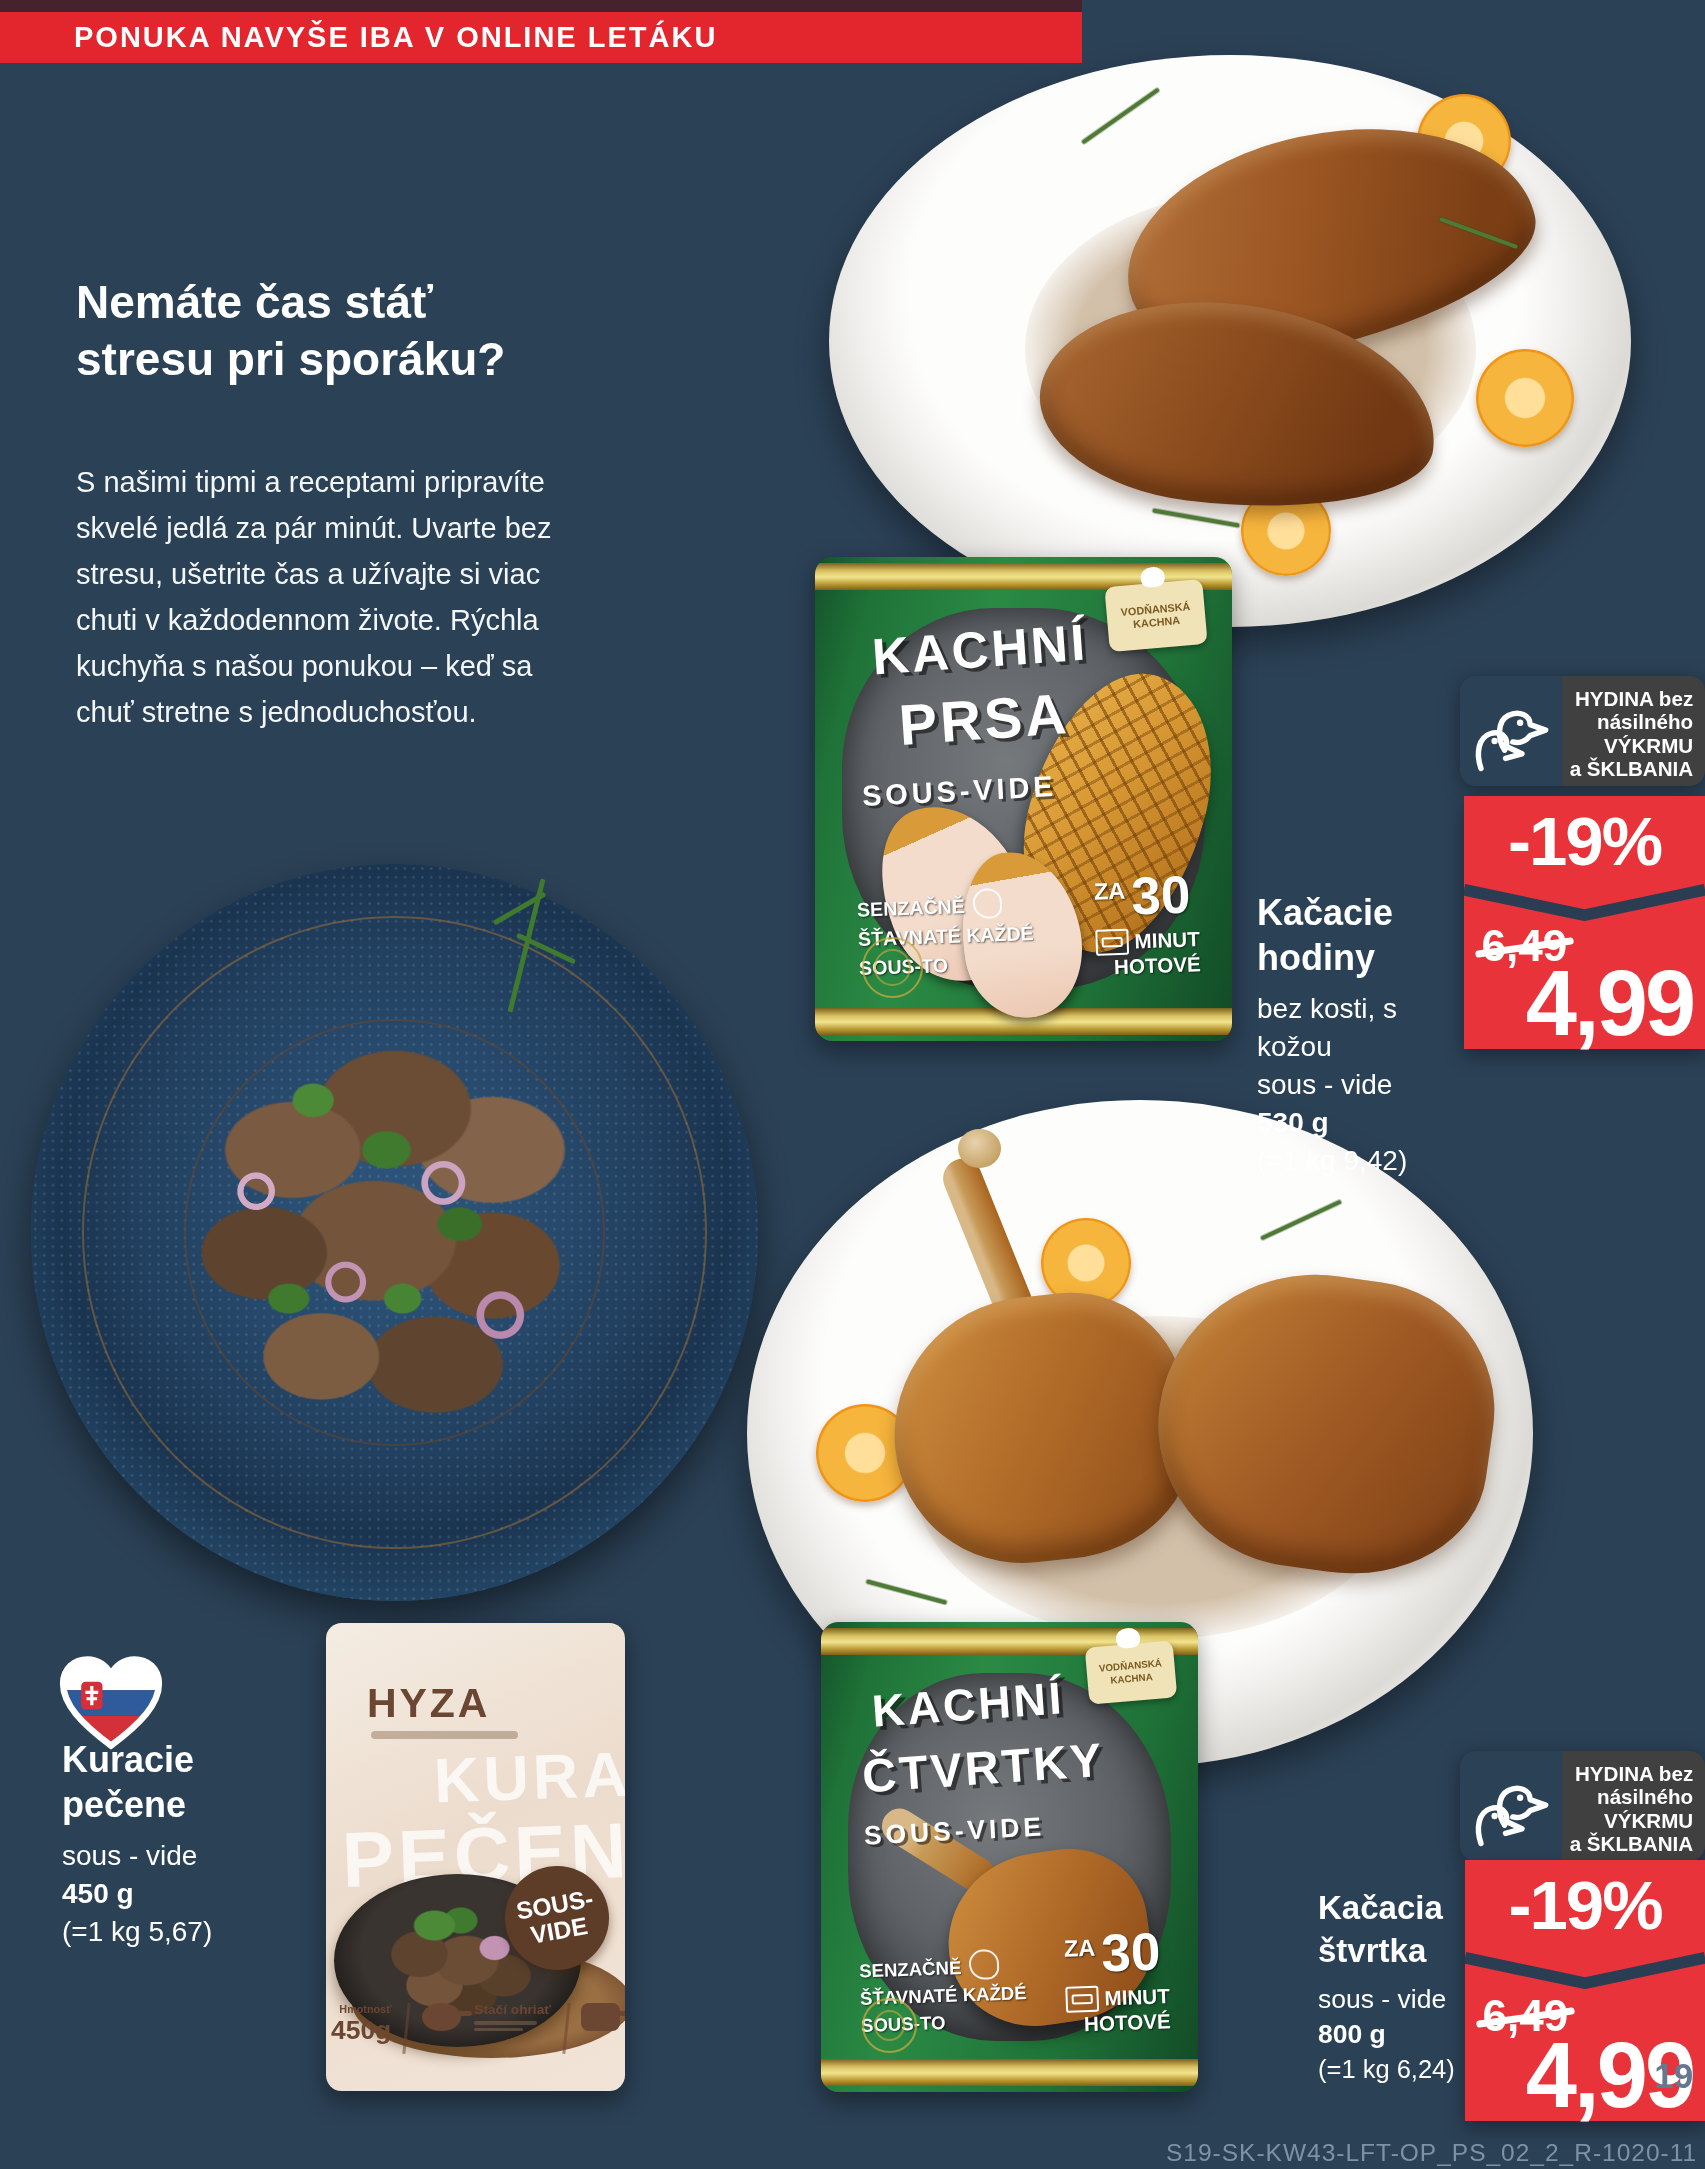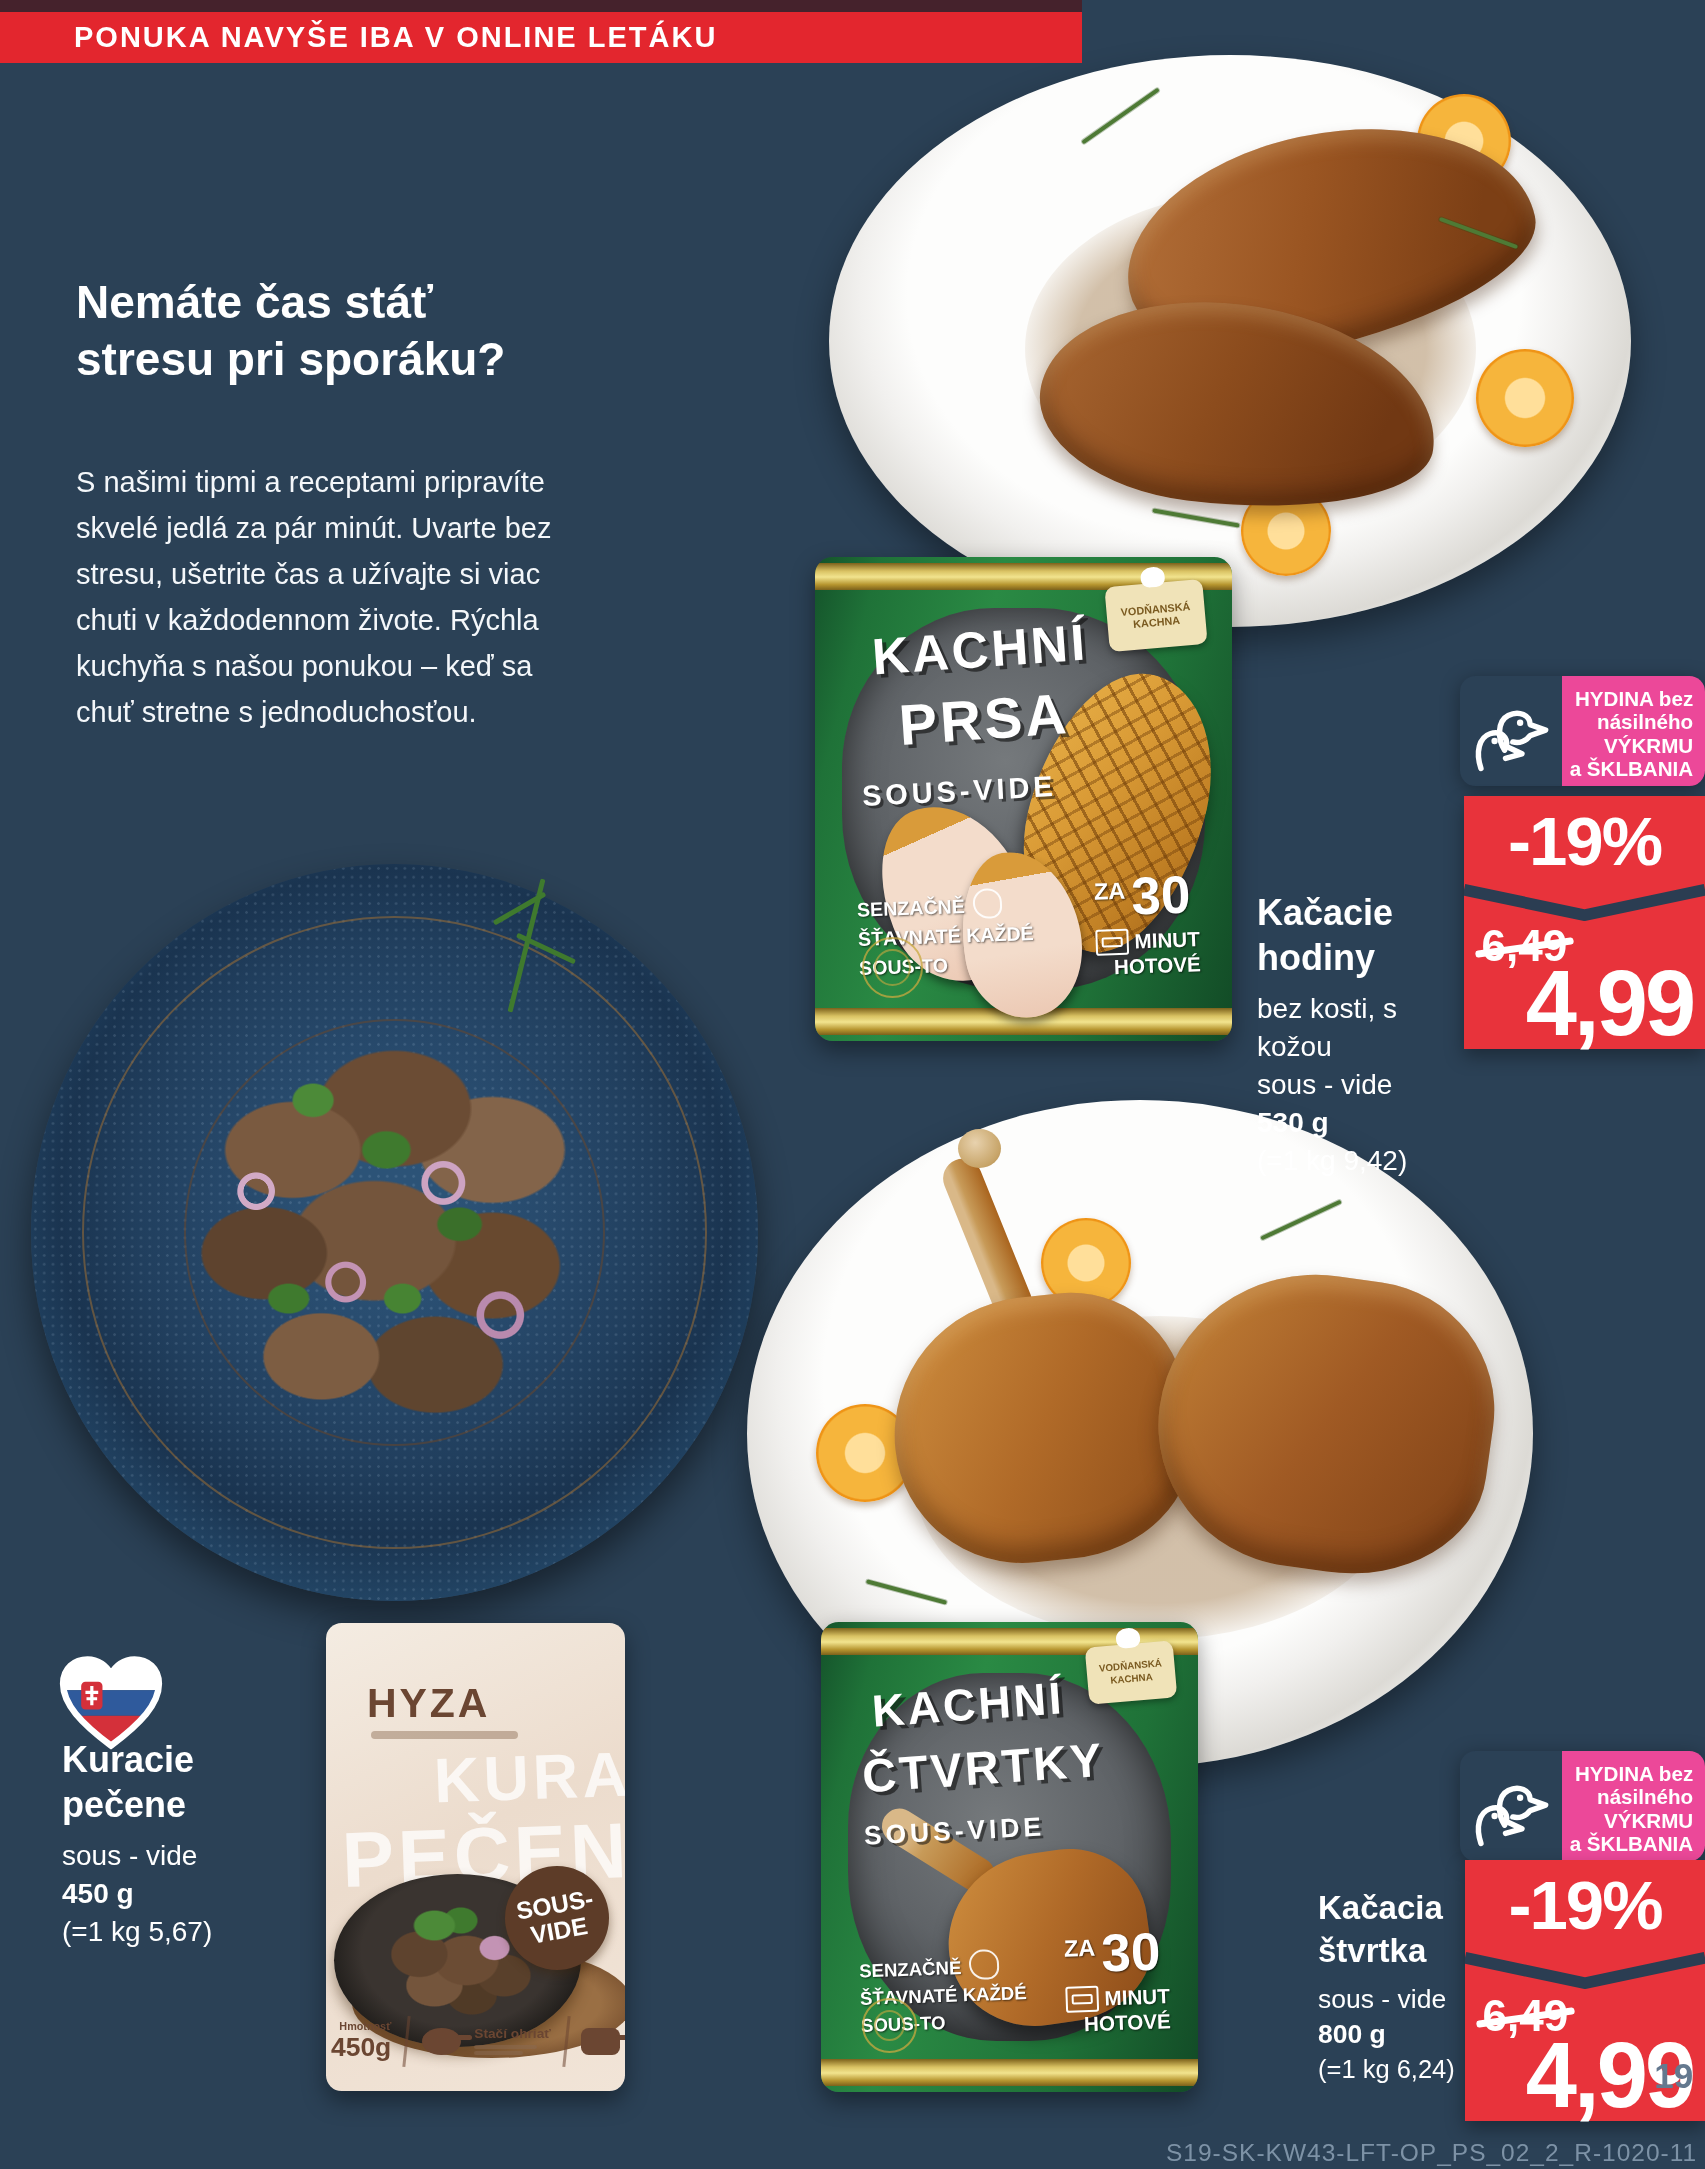--- a/index.html
+++ b/index.html
@@ -126,21 +126,21 @@
     radial-gradient(17.6px 13.7px at 52% 18%,#3f7a2e 0 90%,transparent 100%),
     radial-gradient(15.7px 12.7px at 70% 40%,#c393b4 0 90%,transparent 100%),
     radial-gradient(29px 23.5px at 30% 45%,#5e432e 0 94%,transparent 100%),
     radial-gradient(33px 25.5px at 55% 50%,#6b4c34 0 94%,transparent 100%),
     radial-gradient(27.4px 21.6px at 75% 62%,#59402b 0 94%,transparent 100%),
     radial-gradient(29px 21.6px at 38% 70%,#74553c 0 94%,transparent 100%),
     radial-gradient(25.5px 19.6px at 58% 78%,#503a26 0 94%,transparent 100%);}
   .hyza .sv{position:absolute;right:15.7px;top:243px;width:104px;height:104px;border-radius:50%;background:#5d3c28;
     color:#fff;font-weight:800;font-size:24.5px;line-height:26.5px;display:flex;flex-direction:column;align-items:center;
     justify-content:center;transform:rotate(-10deg);box-shadow:0 4.9px 9.8px rgba(60,35,10,.4);}
-  .hyza .brow{position:absolute;left:0;right:0;bottom:11.8px;height:76px;display:flex;align-items:center;
+  .hyza .brow{position:absolute;left:0;right:0;bottom:11.8px;height:76px;display:flex;align-items:flex-start;
     justify-content:center;gap:13.7px;color:#6b4632;}
   .hyza .wlabel{font-size:10.8px;font-weight:700;text-align:right;}
   .hyza .wval{font-size:26.5px;font-weight:800;}
   .hyza .vdiv{width:2.9px;height:51px;background:#6b4632;opacity:.55;transform:rotate(6deg);}
   .hyza .mini-ic{width:39px;height:27.4px;border-radius:50%;background:#6b4632;position:relative;}
   .hyza .mini-ic::after{content:"";position:absolute;right:-11.8px;top:7.8px;width:15.7px;height:4.9px;background:#6b4632;border-radius:2.9px;}
   .hyza .pnote{font-size:13.7px;font-weight:800;line-height:14.7px;}
   .hyza .tiny-bar{height:3.9px;background:#8a6a52;opacity:.5;border-radius:2px;margin-top:2.9px;}
 
   
@@ -156,21 +156,21 @@
   .tag .chev{position:absolute;left:0;width:100%;height:39px;}
   .tag .old{position:absolute;font-size:44px;font-weight:800;color:#fff;}
   .tag .old::after{content:"";position:absolute;left:-6.9px;right:-6.9px;top:46%;height:6.9px;background:#fff;
     transform:rotate(-8deg);border-radius:2.9px;}
   .tag .new{position:absolute;right:11.8px;bottom:-2px;font-size:92px;font-weight:800;letter-spacing:-2.9px;
     line-height:96px;color:#fff;}
 
   
   .hydina{z-index:4;display:flex;filter:drop-shadow(0 4.9px 9.8px rgba(0,0,0,.35));}
   .hydina .ic{width:102px;background:#2b4156;border-radius:15.7px 0 0 15.7px;display:flex;align-items:center;justify-content:center;}
-  .hydina .tx{flex:1;background:#ec4899;border-radius:0 15.7px 15.7px 0;color:#fff;font-weight:800;font-size:20.6px;
+  .hydina .tx{flex:1;background:#404040;border-radius:0 15.7px 15.7px 0;color:#fff;font-weight:800;font-size:20.6px;
     line-height:23.5px;text-align:right;padding:10.8px 11.8px 0 5.9px;box-sizing:border-box;}
 
   
   .heart{z-index:3;}
 
   
   .pageno{right:11.8px;top:2056px;z-index:5;font-size:35px;font-weight:800;color:#64798f;}
   .printcode{right:7.8px;top:2139px;z-index:5;font-size:24.5px;color:#7d92a6;letter-spacing:1px;}
 </style>
 </head>

